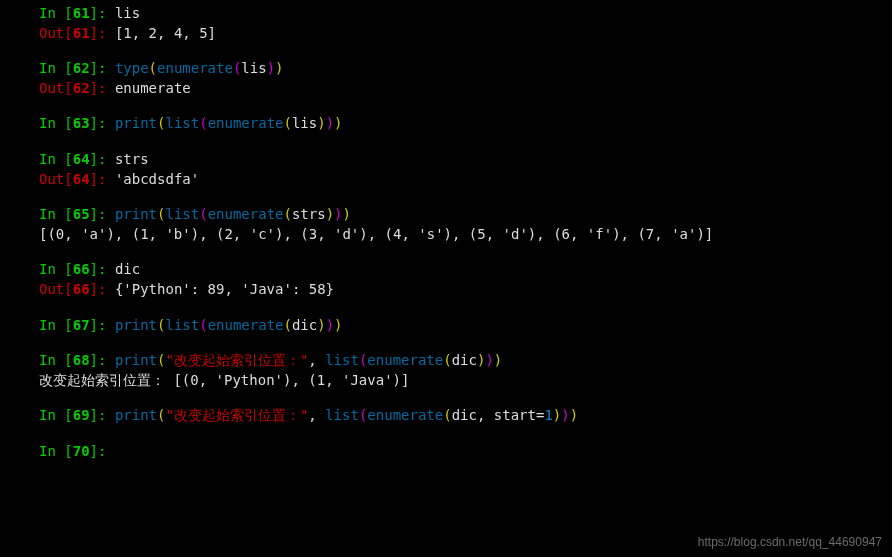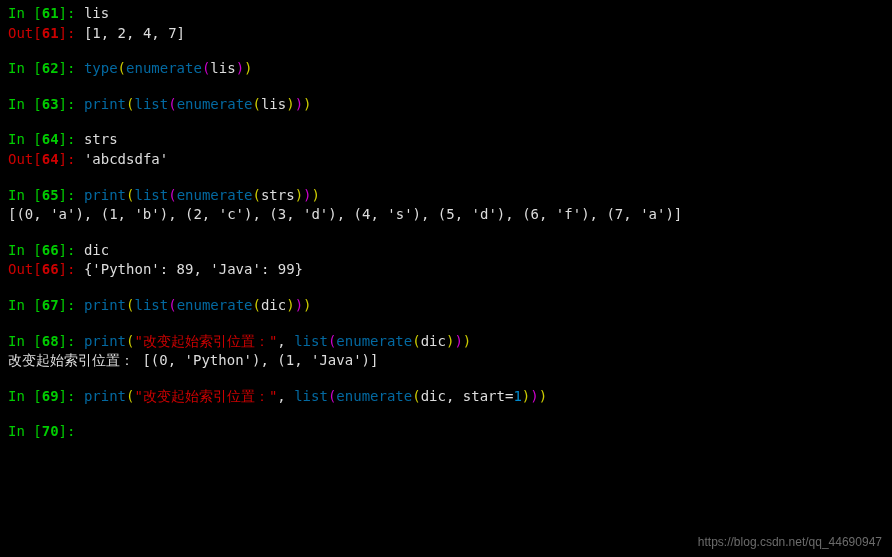--- a/index.html
+++ b/index.html
@@ -61,51 +61,53 @@
       position: absolute;
       bottom: 6px;
       right: 10px;
       color: #999999;
       font-size: 12px;
       font-family: sans-serif;
       opacity: 0.7;
     }
     .cell {
       margin-bottom: 16px;
+      margin-left: 31px;
     }
   </style>
 </head>
 <body>
 
 <div class="cell">
   <div class="line"><span class="in-prompt">In [</span><span class="in-num">61</span><span class="in-prompt">]: </span><span class="code">lis</span></div>
-  <div class="line"><span class="out-prompt">Out[</span><span class="out-num">61</span><span class="out-prompt">]: </span><span class="result">[1, 2, 4, 7]</span></div>
+  <div class="line"><span class="out-prompt">Out[</span><span class="out-num">61</span><span class="out-prompt">]: </span><span class="result">[1, 2, 4, 5]</span></div>
 </div>
 
 <div class="cell">
   <div class="line"><span class="in-prompt">In [</span><span class="in-num">62</span><span class="in-prompt">]: </span><span class="name">type</span><span class="paren">(</span><span class="name">enumerate</span><span class="paren2">(</span><span class="code">lis</span><span class="paren2">)</span><span class="paren">)</span></div>
+  <div class="line"><span class="out-prompt">Out[</span><span class="out-num">62</span><span class="out-prompt">]: </span><span class="result">enumerate</span></div>
 </div>
 
 <div class="cell">
   <div class="line"><span class="in-prompt">In [</span><span class="in-num">63</span><span class="in-prompt">]: </span><span class="name">print</span><span class="paren">(</span><span class="name">list</span><span class="paren2">(</span><span class="name">enumerate</span><span class="paren">(</span><span class="code">lis</span><span class="paren">)</span><span class="paren2">)</span><span class="paren">)</span></div>
 </div>
 
 <div class="cell">
   <div class="line"><span class="in-prompt">In [</span><span class="in-num">64</span><span class="in-prompt">]: </span><span class="code">strs</span></div>
   <div class="line"><span class="out-prompt">Out[</span><span class="out-num">64</span><span class="out-prompt">]: </span><span class="result">'abcdsdfa'</span></div>
 </div>
 
 <div class="cell">
   <div class="line"><span class="in-prompt">In [</span><span class="in-num">65</span><span class="in-prompt">]: </span><span class="name">print</span><span class="paren">(</span><span class="name">list</span><span class="paren2">(</span><span class="name">enumerate</span><span class="paren">(</span><span class="code">strs</span><span class="paren">)</span><span class="paren2">)</span><span class="paren">)</span></div>
   <div class="line"><span class="result">[(0, 'a'), (1, 'b'), (2, 'c'), (3, 'd'), (4, 's'), (5, 'd'), (6, 'f'), (7, 'a')]</span></div>
 </div>
 
 <div class="cell">
   <div class="line"><span class="in-prompt">In [</span><span class="in-num">66</span><span class="in-prompt">]: </span><span class="code">dic</span></div>
-  <div class="line"><span class="out-prompt">Out[</span><span class="out-num">66</span><span class="out-prompt">]: </span><span class="result">{'Python': 89, 'Java': 99}</span></div>
+  <div class="line"><span class="out-prompt">Out[</span><span class="out-num">66</span><span class="out-prompt">]: </span><span class="result">{'Python': 89, 'Java': 58}</span></div>
 </div>
 
 <div class="cell">
   <div class="line"><span class="in-prompt">In [</span><span class="in-num">67</span><span class="in-prompt">]: </span><span class="name">print</span><span class="paren">(</span><span class="name">list</span><span class="paren2">(</span><span class="name">enumerate</span><span class="paren">(</span><span class="code">dic</span><span class="paren">)</span><span class="paren2">)</span><span class="paren">)</span></div>
 </div>
 
 <div class="cell">
   <div class="line"><span class="in-prompt">In [</span><span class="in-num">68</span><span class="in-prompt">]: </span><span class="name">print</span><span class="paren">(</span><span class="string">"改变起始索引位置："</span><span class="code">, </span><span class="name">list</span><span class="paren2">(</span><span class="name">enumerate</span><span class="paren">(</span><span class="code">dic</span><span class="paren">)</span><span class="paren2">)</span><span class="paren">)</span></div>
   <div class="line"><span class="result">改变起始索引位置： [(0, 'Python'), (1, 'Java')]</span></div>
 </div>

